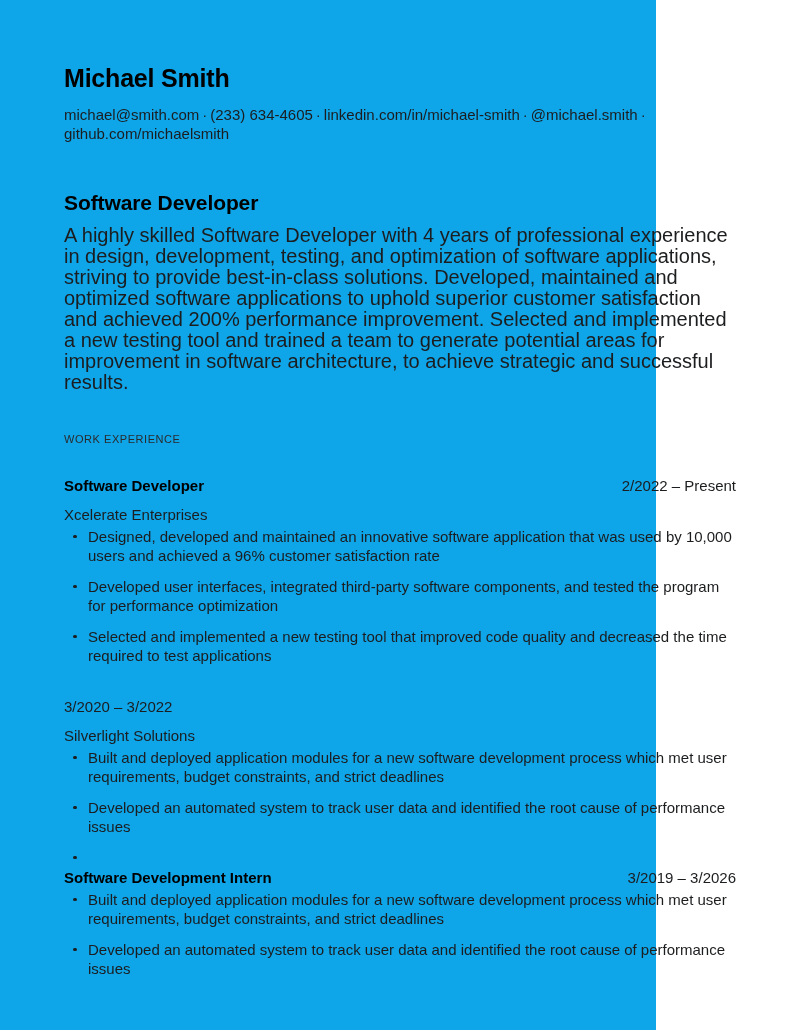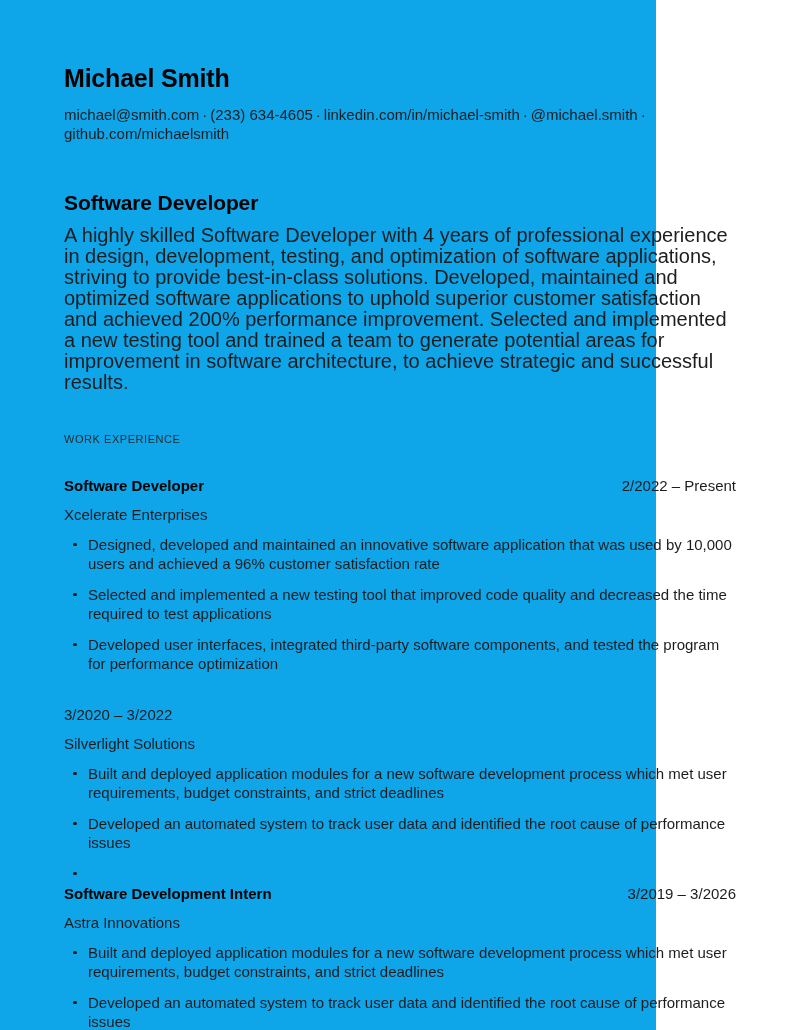--- a/index.html
+++ b/index.html
@@ -106,21 +106,21 @@
   }
 
   .entry-company {
     margin-top: 9px;
     font-size: 15px;
     line-height: 20px;
     color: #1c1d1f;
   }
 
   .bullets {
-    margin-top: 10px;
+    margin-top: 2px;
     list-style: none;
   }
 
   .bullet {
     position: relative;
     padding-left: 24px;
     margin-top: 11px;
     font-size: 15px;
     line-height: 19.5px;
     color: #1c1d1f;
@@ -156,41 +156,40 @@
 
     <div class="entries">
         <div class="entry">
           <div class="entry-head">
             <div class="entry-title">Software Developer</div>
             <div class="entry-dates">2/2022 – Present</div>
           </div>
           <div class="entry-company">Xcelerate Enterprises</div>
           <ul class="bullets">
             <li class="bullet"><span class="dot"></span><span>Designed, developed and maintained an innovative software application that was used by 10,000 users and achieved a 96% customer satisfaction rate</span></li>
+            <li class="bullet"><span class="dot"></span><span>Developed user interfaces, integrated third-party software components, and tested the program for performance optimization</span></li>
             <li class="bullet"><span class="dot"></span><span>Selected and implemented a new testing tool that improved code quality and decreased the time required to test applications</span></li>
-            <li class="bullet"><span class="dot"></span><span>Developed user interfaces, integrated third-party software components, and tested the program for performance optimization</span></li>
           </ul>
         </div>
         <div class="entry">
           <div class="entry-head">
             <div class="entry-dates">3/2020 – 3/2022</div>
           </div>
           <div class="entry-company">Silverlight Solutions</div>
           <ul class="bullets">
             <li class="bullet"><span class="dot"></span><span>Built and deployed application modules for a new software development process which met user requirements, budget constraints, and strict deadlines</span></li>
             <li class="bullet"><span class="dot"></span><span>Developed an automated system to track user data and identified the root cause of performance issues</span></li>
             <li class="bullet"><span class="dot"></span></li>
           </ul>
         </div>
         <div class="entry">
           <div class="entry-head">
             <div class="entry-title">Software Development Intern</div>
             <div class="entry-dates">3/2019 – 3/2026</div>
           </div>
-          <div class="entry-company">Astra Innovations</div>
           <ul class="bullets">
             <li class="bullet"><span class="dot"></span><span>Built and deployed application modules for a new software development process which met user requirements, budget constraints, and strict deadlines</span></li>
             <li class="bullet"><span class="dot"></span><span>Developed an automated system to track user data and identified the root cause of performance issues</span></li>
           </ul>
         </div>
       </div>
 
   </div>
 </div>
 

